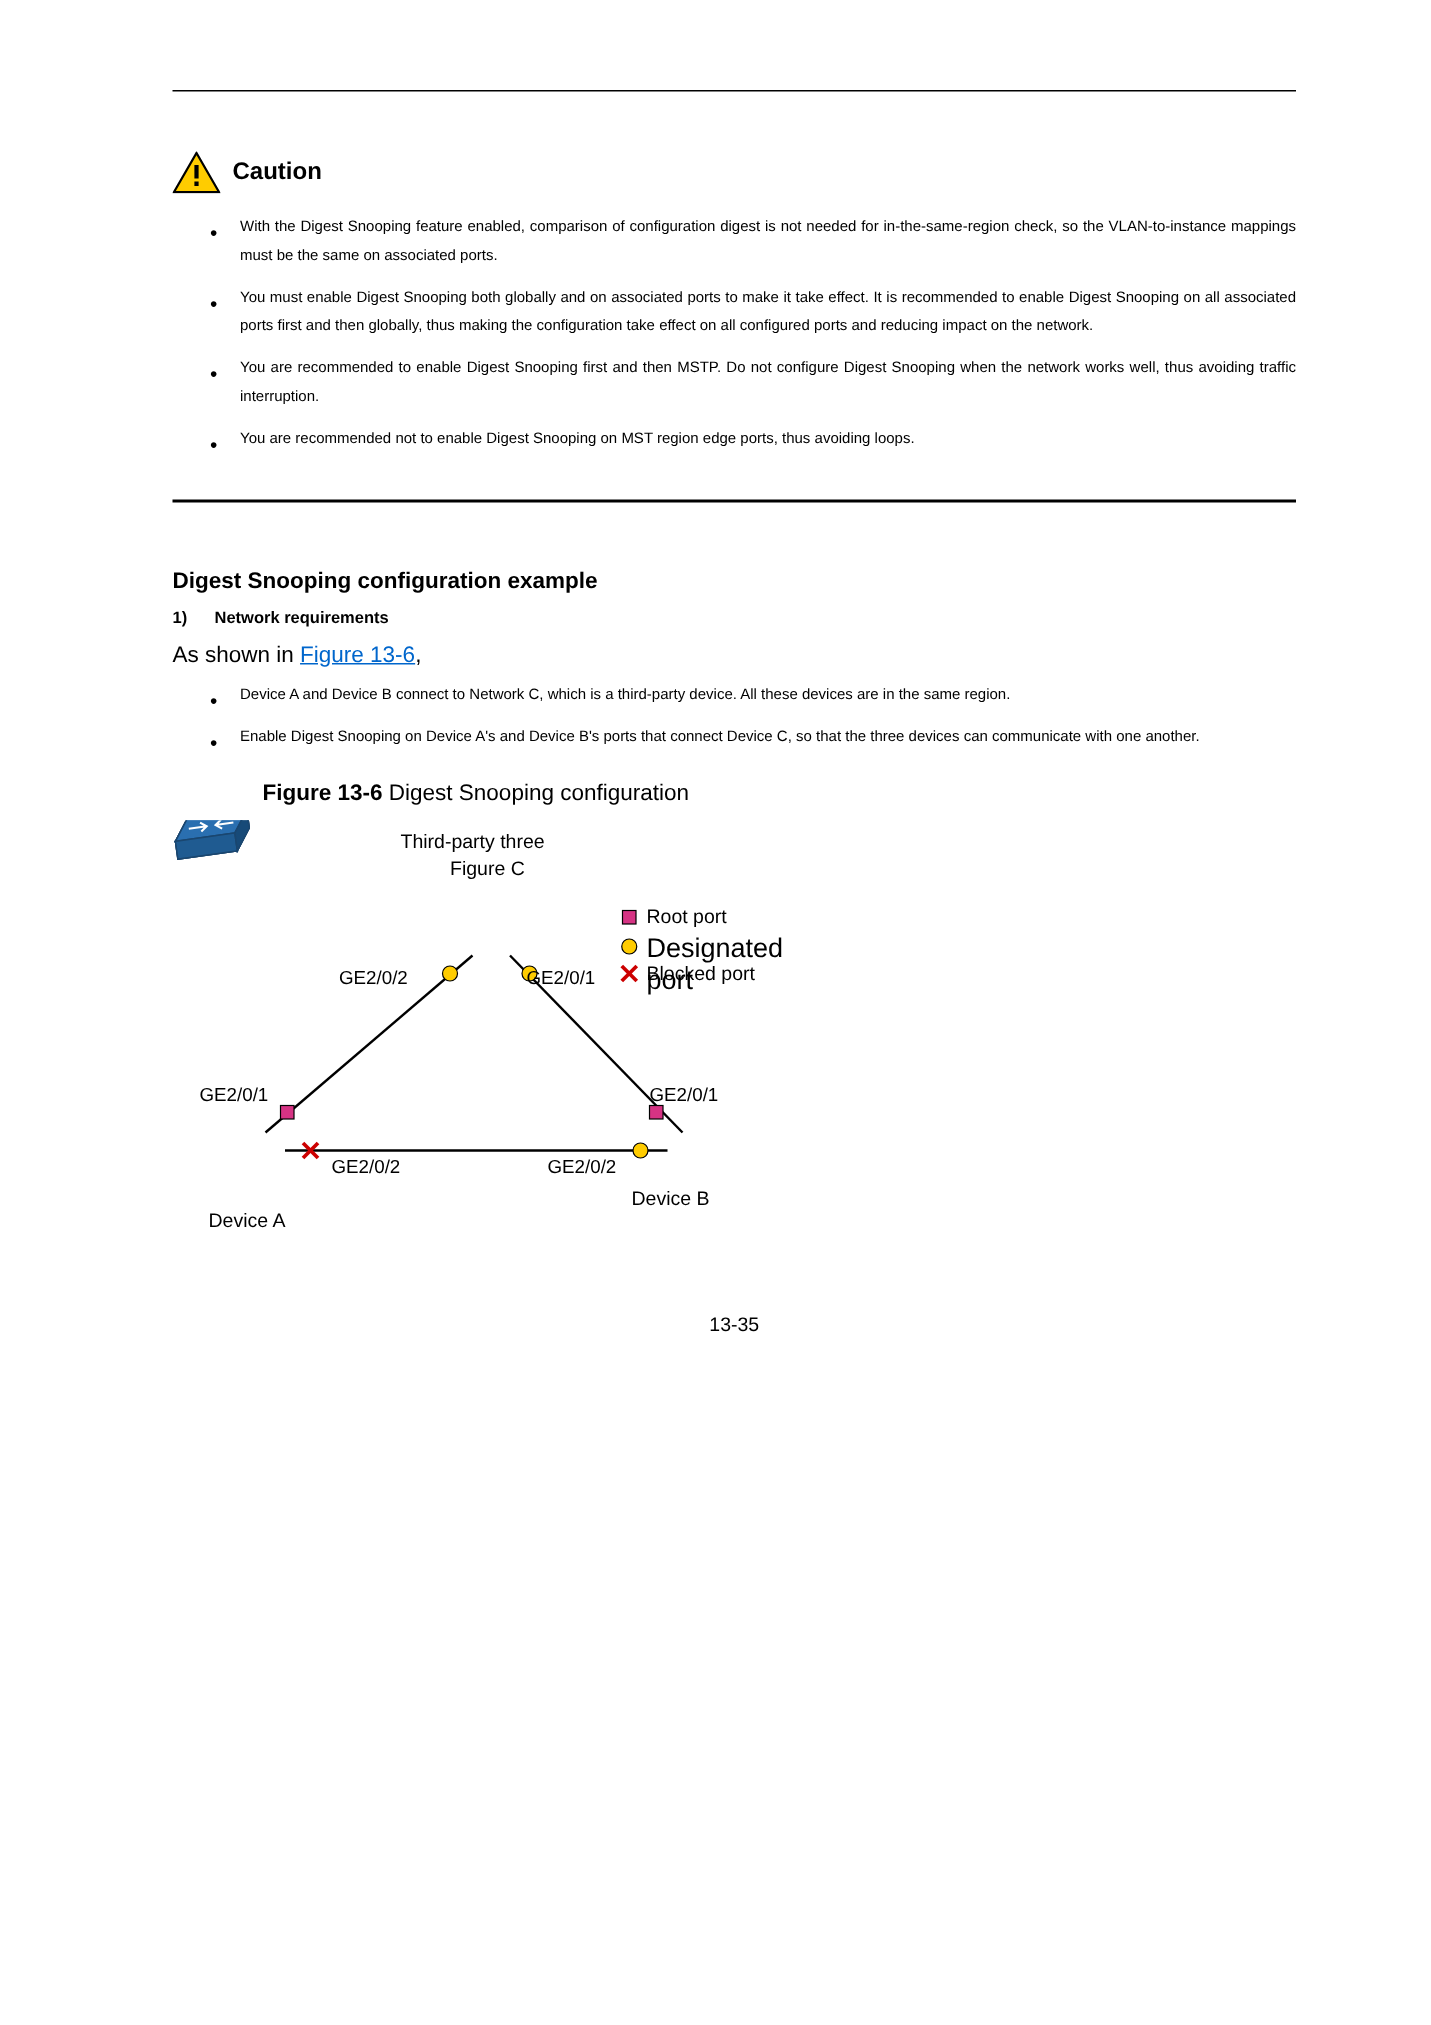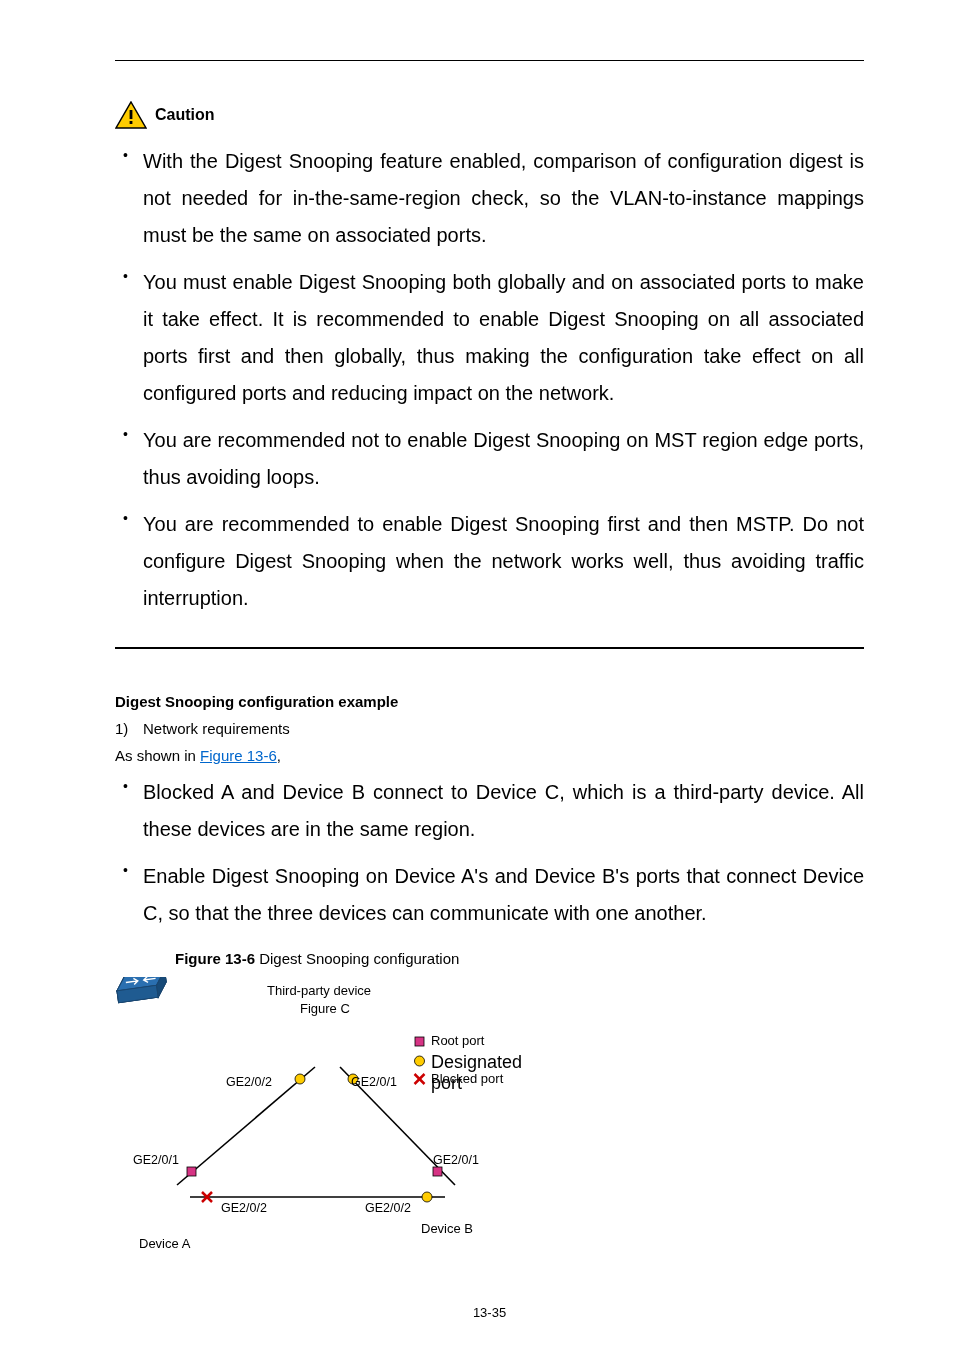--- a/index.html
+++ b/index.html
@@ -30,43 +30,45 @@
   }
   ul.bullets {
     list-style: none;
     padding-left: 28px;
     margin: 0 0 14px 0;
   }
   ul.bullets > li {
     position: relative;
     margin-bottom: 10px;
     line-height: 1.85;
-    font-size: 20px;
+    font-size: 10px;
     text-align: justify;
+    margin-left: 17px;
   }
   ul.bullets > li::before {
     content: "•";
     position: absolute;
     left: -20px;
     top: 0;
     font-size: 14px;
   }
   .heavy-rule {
     border-top: 2.5px solid #000;
     margin-top: 30px;
     margin-bottom: 44px;
   }
   .section-heading {
     font-weight: bold;
     font-size: 15px;
     margin: 14px 0 10px 0;
   }
   .numbered {
     margin: 6px 0 10px 0;
-    font-size: 15px;
+    font-size: 11px;
+    font-weight: bold;
   }
   .numbered .num { display: inline-block; width: 28px; }
   .as-shown { font-size:15px; margin: 10px 0 10px 0; }
   .link { color: #0066cc; text-decoration: underline; }
   .fig-caption {
     font-size: 15px;
     margin: 18px 0 10px 0;
     padding-left: 60px;
   }
   .bold { font-weight: bold; }
@@ -97,38 +99,38 @@
         <rect x="14.6" y="9" width="2.8" height="9" fill="#000"></rect>
         <rect x="14.6" y="20" width="2.8" height="3" fill="#000"></rect>
       </svg>
     </span>
     <span class="caution-label">Caution</span>
   </div>
 
   <ul class="bullets">
     <li>With the Digest Snooping feature enabled, comparison of configuration digest is not needed for in-the-same-region check, so the VLAN-to-instance mappings must be the same on associated ports.</li>
     <li>You must enable Digest Snooping both globally and on associated ports to make it take effect. It is recommended to enable Digest Snooping on all associated ports first and then globally, thus making the configuration take effect on all configured ports and reducing impact on the network.</li>
+    <li>You are recommended to enable Digest Snooping first and then MSTP. Do not configure Digest Snooping when the network works well, thus avoiding traffic interruption.</li>
     <li>You are recommended not to enable Digest Snooping on MST region edge ports, thus avoiding loops.</li>
-    <li>You are recommended to enable Digest Snooping first and then MSTP. Do not configure Digest Snooping when the network works well, thus avoiding traffic interruption.</li>
   </ul>
 
   <div class="heavy-rule"></div>
 
   <div class="section-heading">Digest Snooping configuration example</div>
 
   <div class="numbered">
     <span class="num">1)</span><span>Network requirements</span>
   </div>
 
   <div class="as-shown">
     <span>As shown in </span><a href="#" class="link">Figure 13-6</a><span>,</span>
   </div>
 
   <ul class="bullets">
-    <li>Blocked A and Device B connect to Device C, which is a third-party device. All these devices are in the same region.</li>
+    <li>Device A and Device B connect to Network C, which is a third-party device. All these devices are in the same region.</li>
     <li>Enable Digest Snooping on Device A's and Device B's ports that connect Device C, so that the three devices can communicate with one another.</li>
   </ul>
 
   <div class="fig-caption">
     <span class="bold">Figure 13-6 </span><span>Digest Snooping configuration</span>
   </div>
 
   <div class="diagram-wrap">
     <svg width="440" height="260" viewBox="0 0 440 260">
 
@@ -172,21 +174,21 @@
 
       <rect x="300" y="60" width="9" height="9" fill="#d63384" stroke="#000" stroke-width="0.8"></rect>
       <circle cx="304.5" cy="84" r="5" fill="#ffcc00" stroke="#000" stroke-width="0.8"></circle>
       <g transform="translate(304.5,102)">
         <line x1="-5" y1="-5" x2="5" y2="5" stroke="#cc0000" stroke-width="2.5"></line>
         <line x1="-5" y1="5" x2="5" y2="-5" stroke="#cc0000" stroke-width="2.5"></line>
       </g>
     </svg>
 
     
-    <div style="position:absolute;left:152px;top:6px;font-size:13px;">Third-party device</div>
+    <div style="position:absolute;left:152px;top:6px;font-size:13px;">Third-party three</div>
     <div style="position:absolute;left:185px;top:24px;font-size:13px;">Figure C</div>
     <div style="position:absolute;left:111px;top:98px;font-size:12.5px;">GE2/0/2</div>
     <div style="position:absolute;left:236px;top:98px;font-size:12.5px;">GE2/0/1</div>
     <div style="position:absolute;left:18px;top:176px;font-size:12.5px;">GE2/0/1</div>
     <div style="position:absolute;left:318px;top:176px;font-size:12.5px;">GE2/0/1</div>
     <div style="position:absolute;left:106px;top:224px;font-size:12.5px;">GE2/0/2</div>
     <div style="position:absolute;left:250px;top:224px;font-size:12.5px;">GE2/0/2</div>
     <div style="position:absolute;left:24px;top:259px;font-size:13px;">Device A</div>
     <div style="position:absolute;left:306px;top:244px;font-size:13px;">Device B</div>
 

